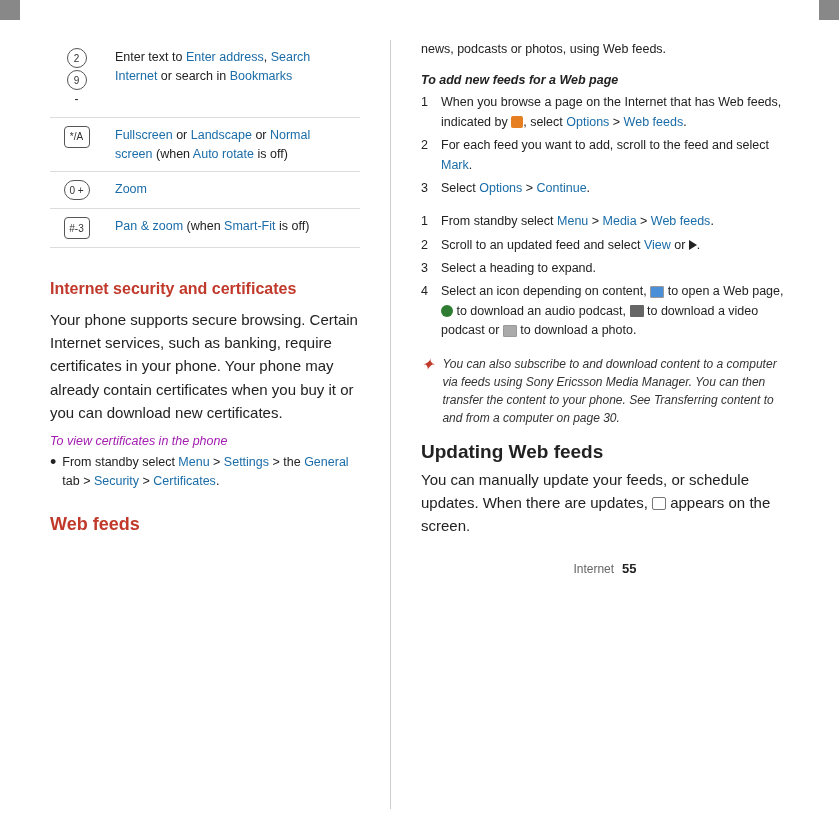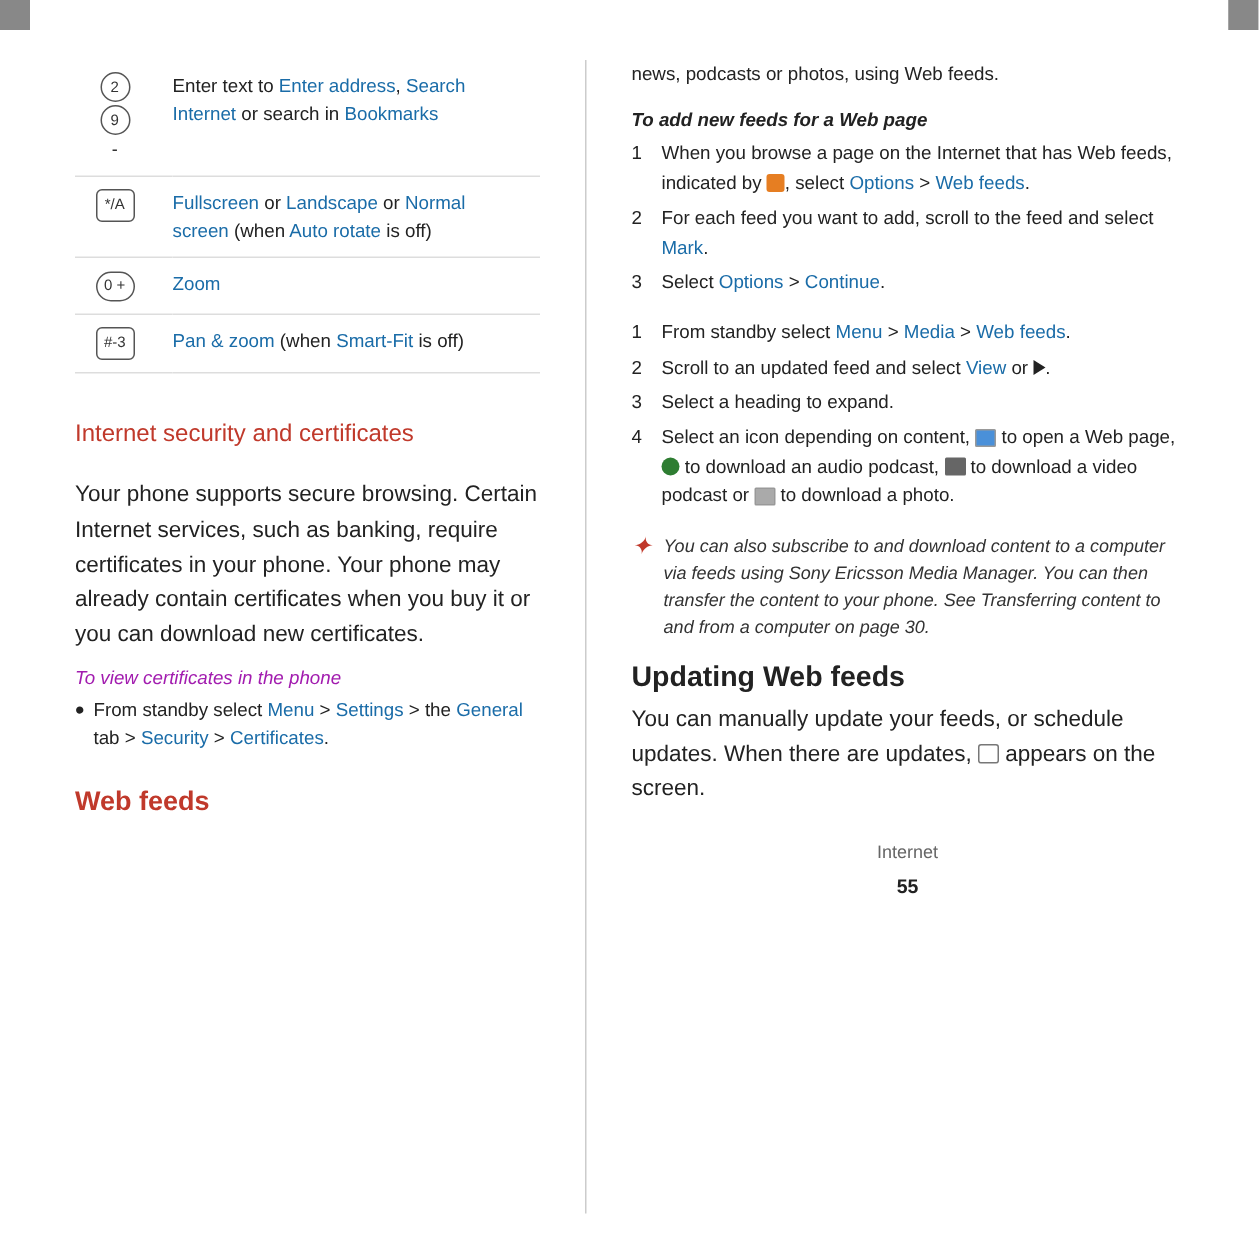--- a/index.html
+++ b/index.html
@@ -113,23 +113,23 @@
       flex-direction: column;
       align-items: center;
       gap: 2px;
     }
 
     .link-text { color: #1a6ca8; }
 
     
     .section-title {
       font-size: 16px;
-      font-weight: normal;
+      font-weight: bold;
       color: #c0392b;
-      margin-bottom: 18px;
+      margin-bottom: 8px;
       line-height: 1.35;
     }
 
     .section-body {
       font-size: 15px;
       line-height: 1.55;
       color: #222;
       margin-bottom: 10px;
     }
 
@@ -218,28 +218,27 @@
     .updating-title {
       font-size: 19px;
       font-weight: bold;
       color: #222;
       margin-bottom: 5px;
       margin-top: 10px;
     }
 
     .footer-bar {
       display: flex;
-      justify-content: flex-start;
+      justify-content: center;
       align-items: center;
       padding-top: 14px;
       border-top: none;
       font-size: 12px;
       color: #666;
       gap: 8px;
-      flex-direction: column;
     }
 
     .footer-page {
       font-size: 12px;
       color: #666;
     }
 
     .page-num {
       font-size: 13px;
       color: #222;

